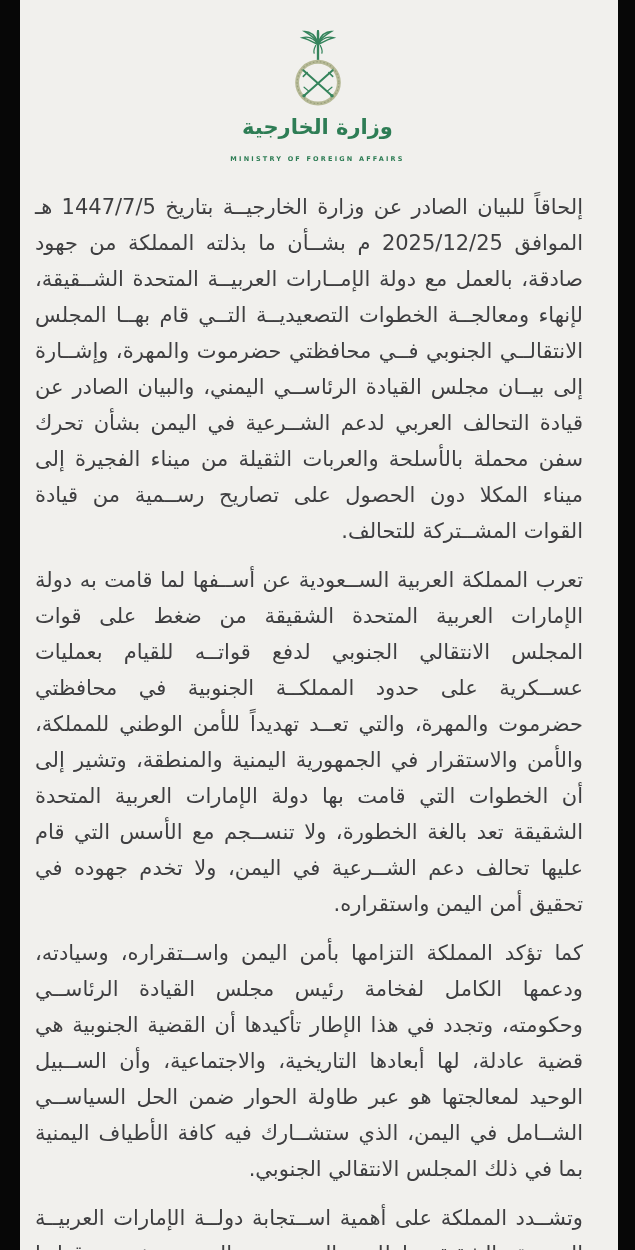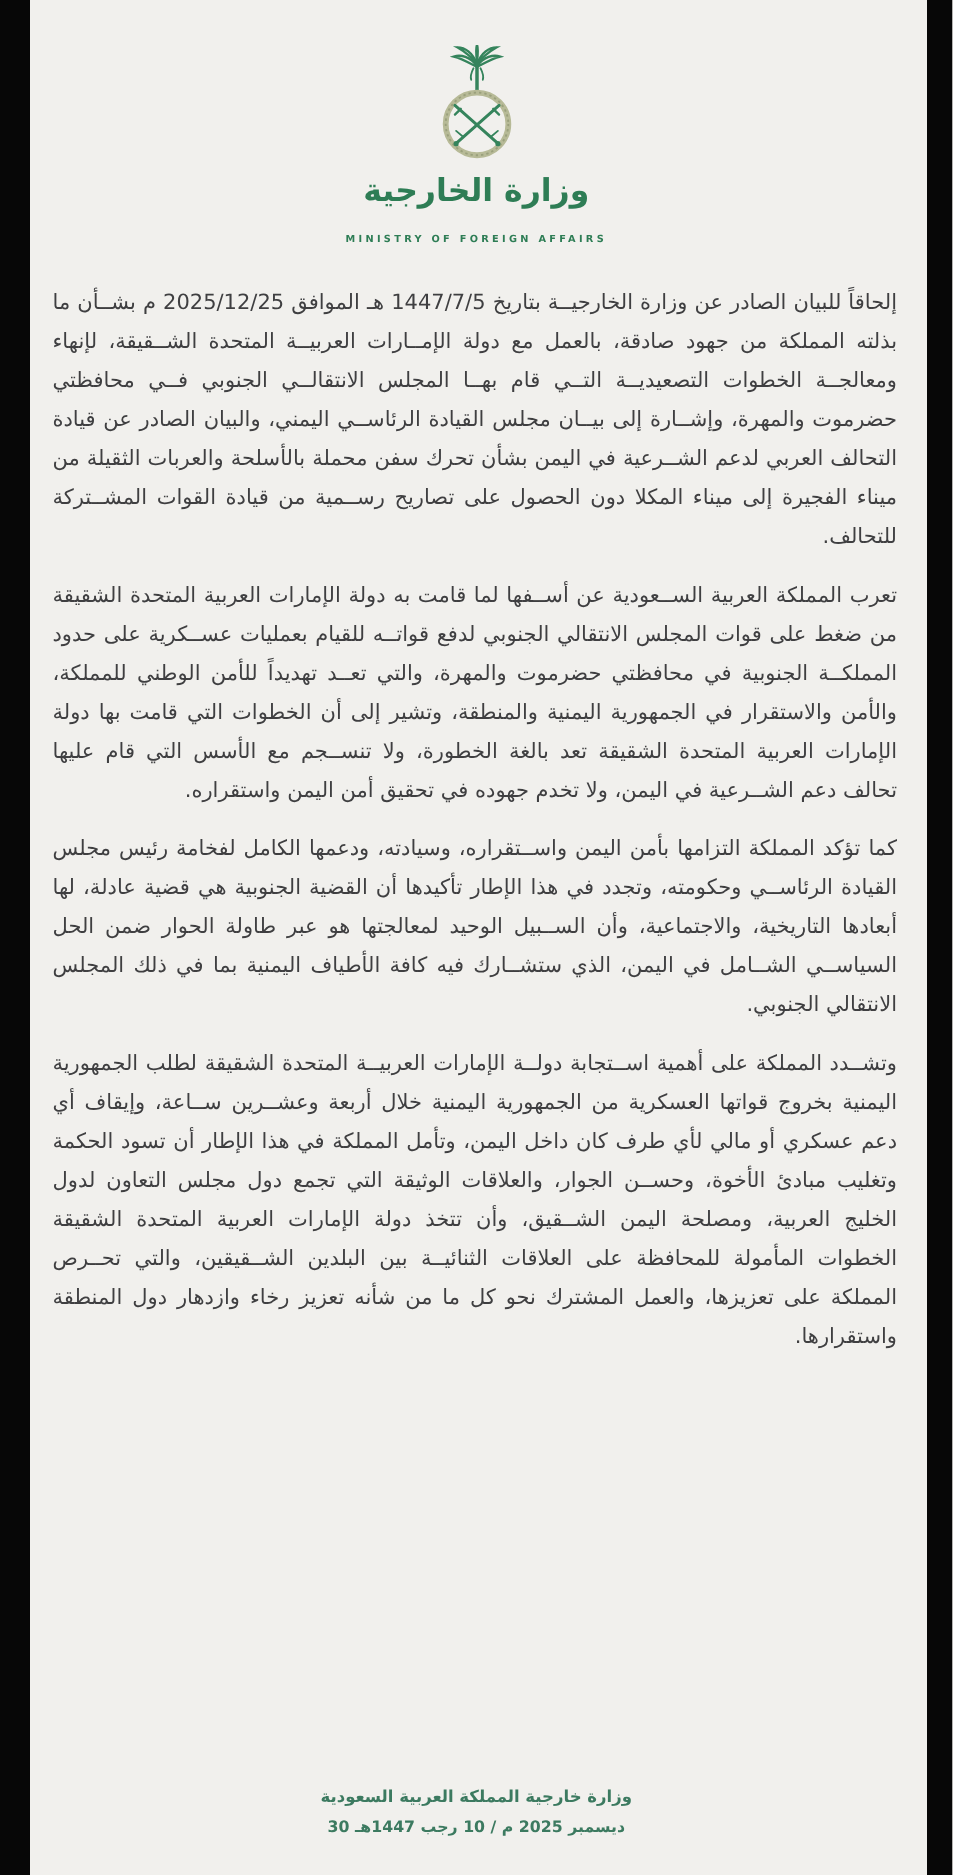--- a/index.html
+++ b/index.html
@@ -39,23 +39,23 @@
     letter-spacing:2.2px;
     direction:ltr;
   }
 
   .body-text{
     margin:26px 37px 0 35px;
     flex:1 1 auto;
     direction:rtl;
   }
   .body-text p{
-    margin:0 0 13px 0;
-    font-size:14px;
-    line-height:26px;
+    margin:0 15px 13px 0;
+    font-size:21px;
+    line-height:36px;
     text-align:justify;
     letter-spacing:-0.2px;
   }
 
   .footer{
     flex:0 0 auto;
     text-align:center;
     padding-bottom:22px;
     line-height:20px;
   }

